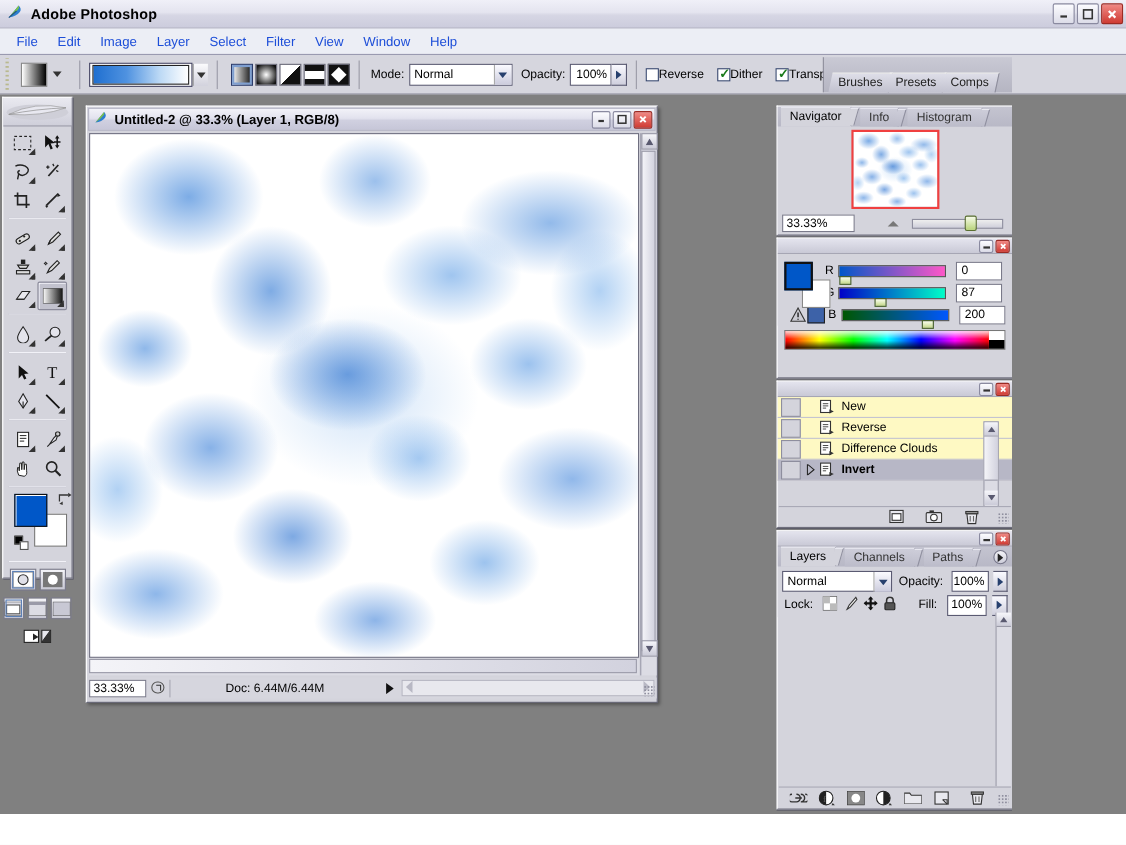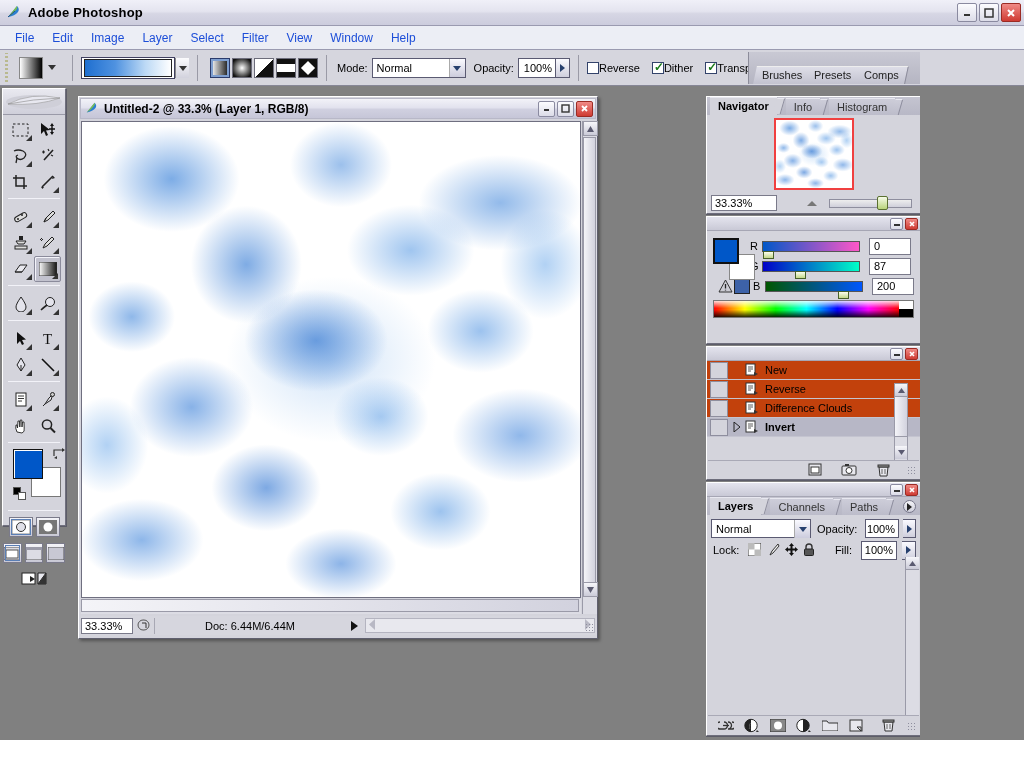--- a/index.html
+++ b/index.html
@@ -149,21 +149,21 @@
      display:flex; align-items:center; justify-content:flex-end; padding-right:2px; gap:2px;
      border-bottom:1px solid #a6a6b4;}
   .pb{ width:13px;height:12px; border:1px solid #8a8aa0; border-radius:2px;
      background:linear-gradient(to bottom,#fcfcff,#dcdce8); display:flex;align-items:center;justify-content:center;}
   .pb.close{ background:linear-gradient(to bottom,#f08a86,#cf3b33); border-color:#9b2b24;}
   .tabrow{ height:18px; display:flex; align-items:flex-end; padding-left:3px; position:relative;
      background:linear-gradient(to bottom,#c4c4d0,#b8b8c6); }
   .ptab{ font-size:11px; padding:2px 8px 2px 8px; color:#333; position:relative;
      background:linear-gradient(to bottom,#cdcdd9,#bcbcca);
      border-top:1px solid #e8e8f0; border-right:1px solid #8e8e9e; }
-  .ptab.active{ background:#d4d4dc; color:#000; font-weight:bold; border-bottom:1px solid #d4d4dc; }
+  .ptab.active{ background:#d4d4dc; color:#000; font-weight:normal; border-bottom:1px solid #d4d4dc; }
   .ptab .skew{ position:absolute; right:-6px; top:0; width:8px; height:100%;
      background:inherit; transform:skewX(-16deg); border-right:1px solid #8e8e9e; border-top:1px solid #e8e8f0; }
   .pmenu{ position:absolute; right:4px; bottom:2px; width:13px;height:13px; border-radius:50%;
      border:1px solid #77778a; background:linear-gradient(to bottom,#f4f4f8,#cdcdda);
      display:flex;align-items:center;justify-content:center; }
   .pbody{ background:#d4d4dc; }
 
   
   #pal-navigator{ top:96px; width:214px; height:118px; }
   .nav-view{ height:78px; display:flex; align-items:center; justify-content:center; }
@@ -197,21 +197,21 @@
   .oog{ width:16px;height:16px; background:#3d62a8; border:1px solid #222; }
   .spectrum{ height:18px; margin:4px 6px 0 6px; border:1px solid #777; display:flex; }
   .spec-main{ flex:1; background:linear-gradient(to right,#ff0000,#ffff00,#00ff00,#00ffff,#0000ff,#ff00ff,#ff0000);
      position:relative; }
   .spec-main:after{ content:""; position:absolute; inset:0;
      background:linear-gradient(to bottom, rgba(255,255,255,.85), rgba(255,255,255,0) 45%, rgba(0,0,0,0) 55%, rgba(0,0,0,.85)); }
   .spec-bw{ width:14px; background:linear-gradient(to bottom,#fff 0 50%,#000 50% 100%); }
 
   
   #pal-history{ top:346px; width:214px; height:134px; }
-  .hist-list{ background:#c2410c; }
+  .hist-list{ background:#fef9c3; }
   .hrow{ height:19px; display:flex; align-items:center; border-bottom:1px solid #c4c4d0; font-size:11px; }
   .hrow.sel{ background:#b7b7c6; font-weight:bold; }
   .hbox{ width:18px; height:17px; margin:1px 2px 1px 3px; border:1px solid #8e8e9e; background:#d4d4dc; }
   .hstate{ width:14px; display:flex; align-items:center; justify-content:center; }
   .hicon{ width:16px; height:16px; margin-right:5px; display:flex;align-items:center;justify-content:center;}
   .hist-scroll{ position:absolute; right:12px; top:36px; width:14px; height:78px; background:#dcdce4;
      border:1px solid #9a9aa8; }
   .hist-foot{ position:absolute; left:1px; right:1px; bottom:1px; height:18px;
      background:#d4d4dc; border-top:1px solid #a9a9b6; display:flex; align-items:center;
      justify-content:flex-end; gap:18px; padding-right:28px; }

